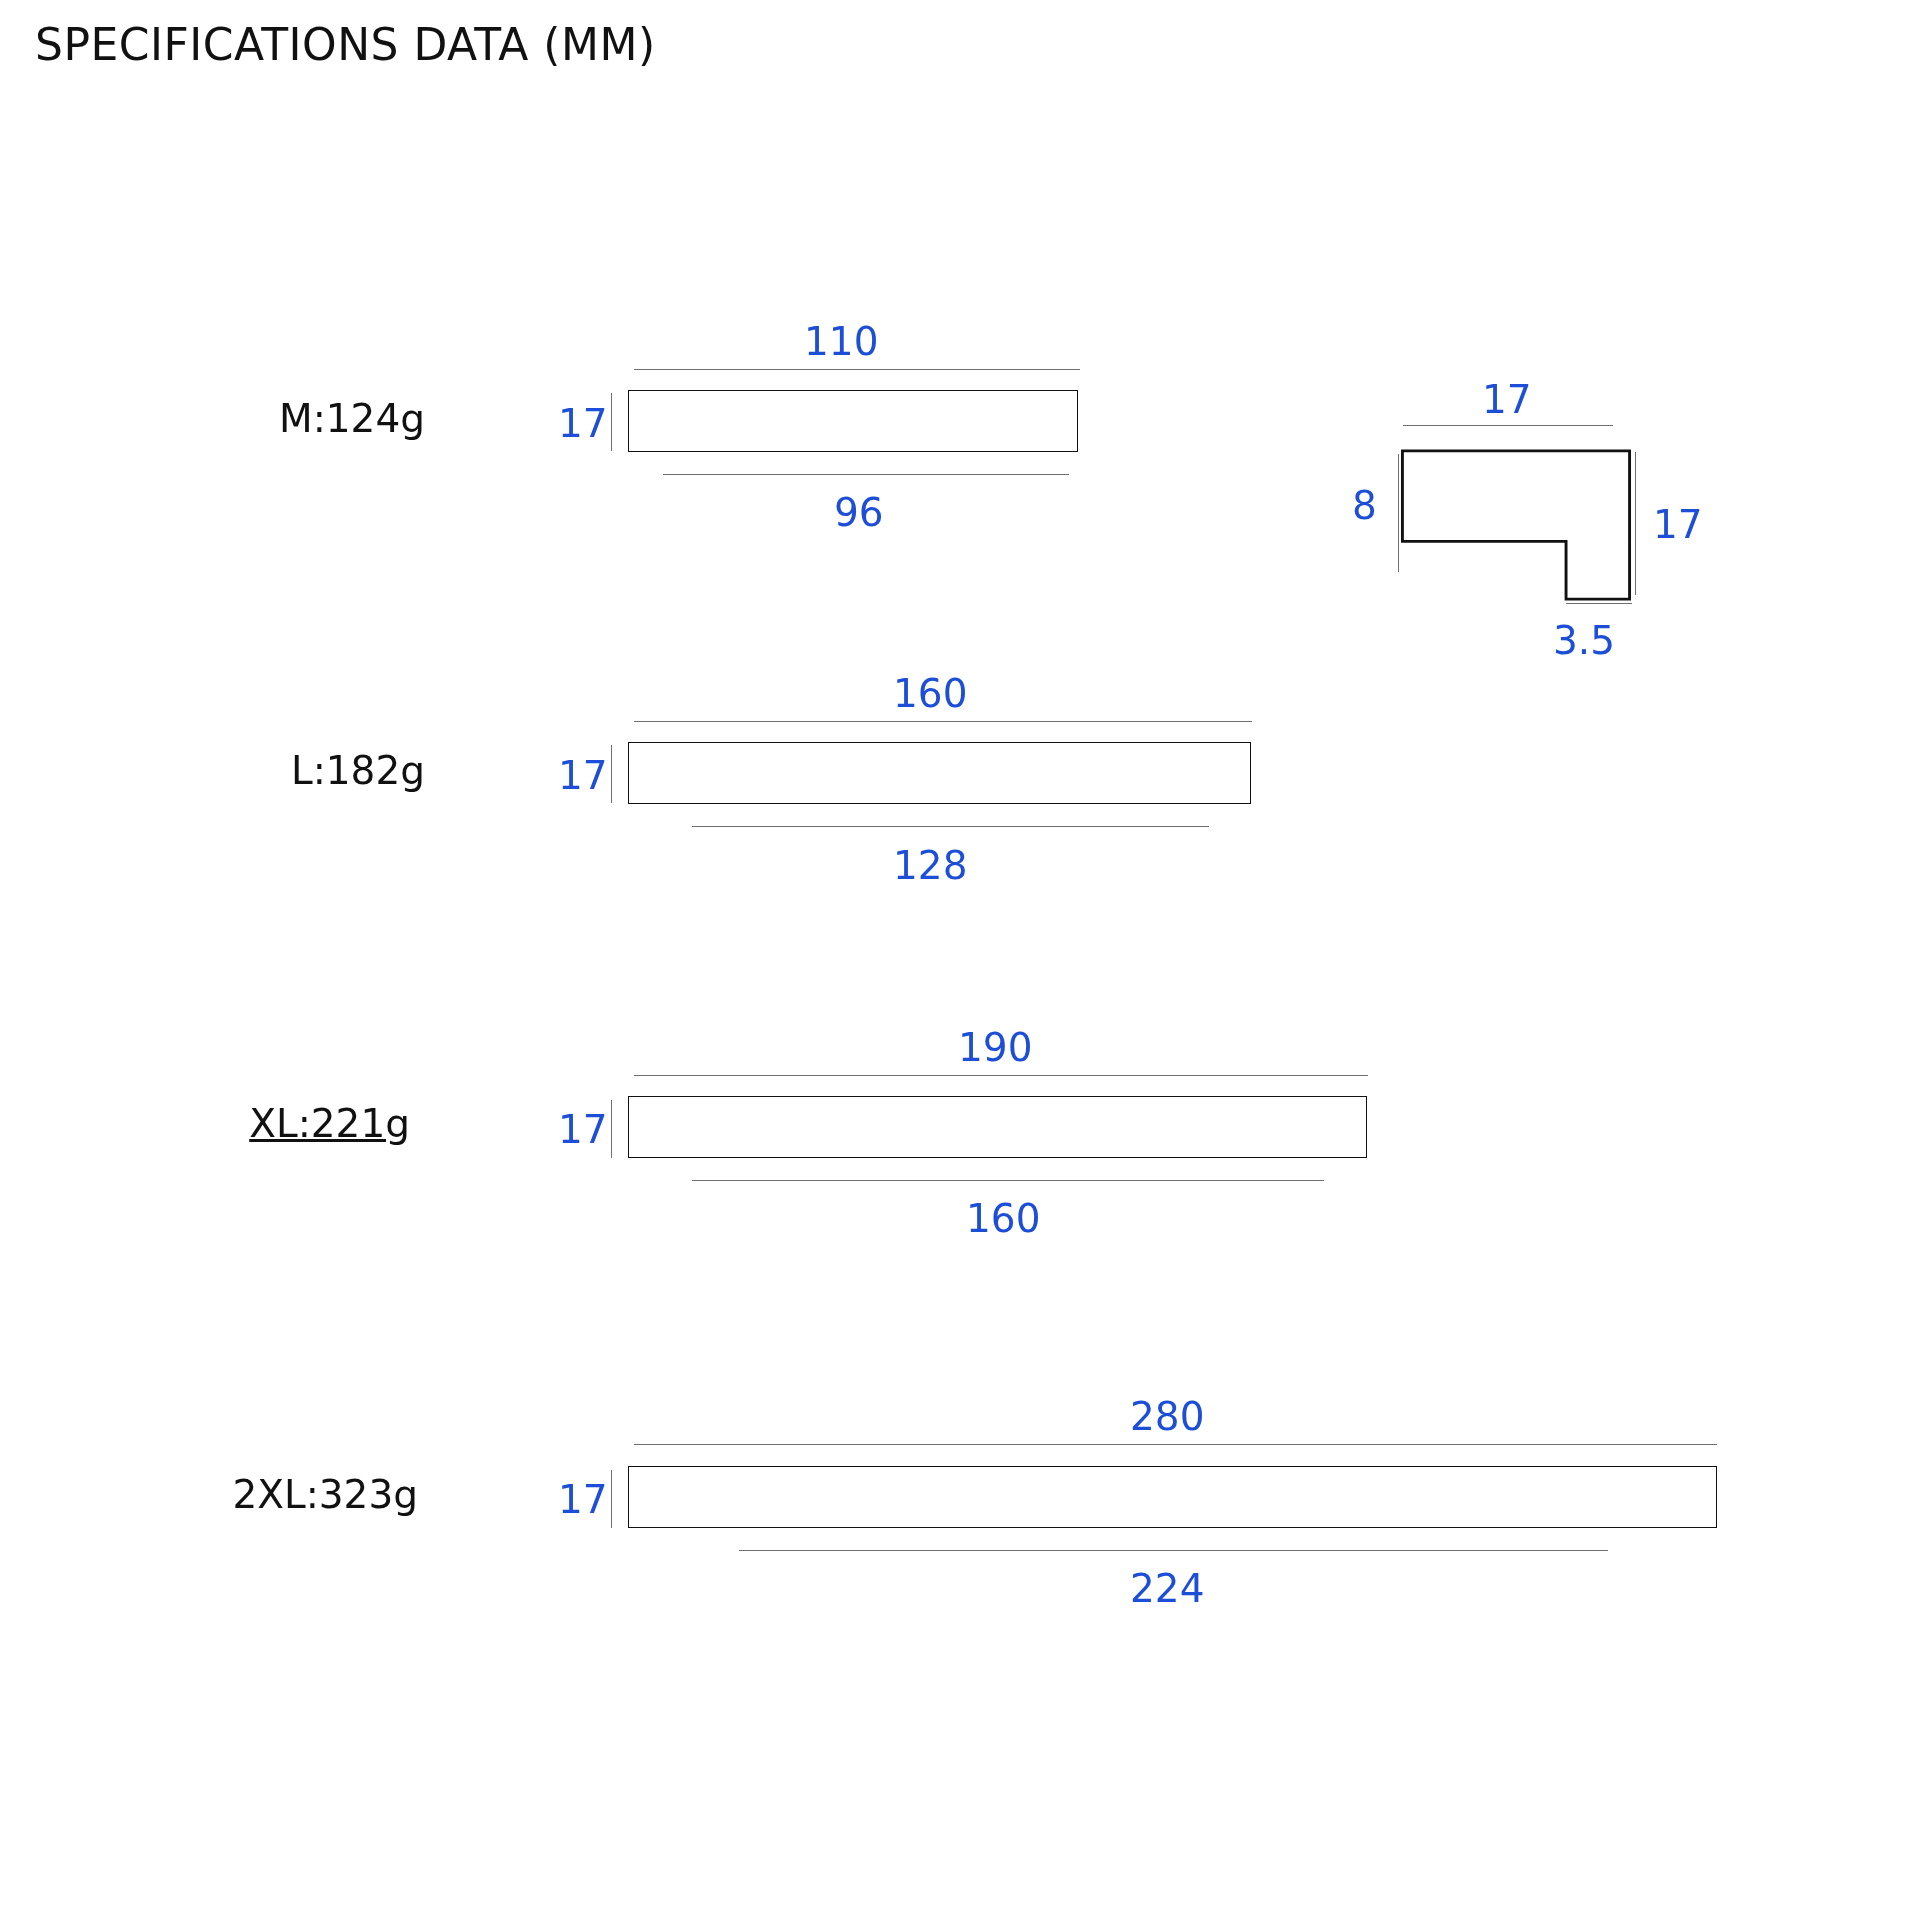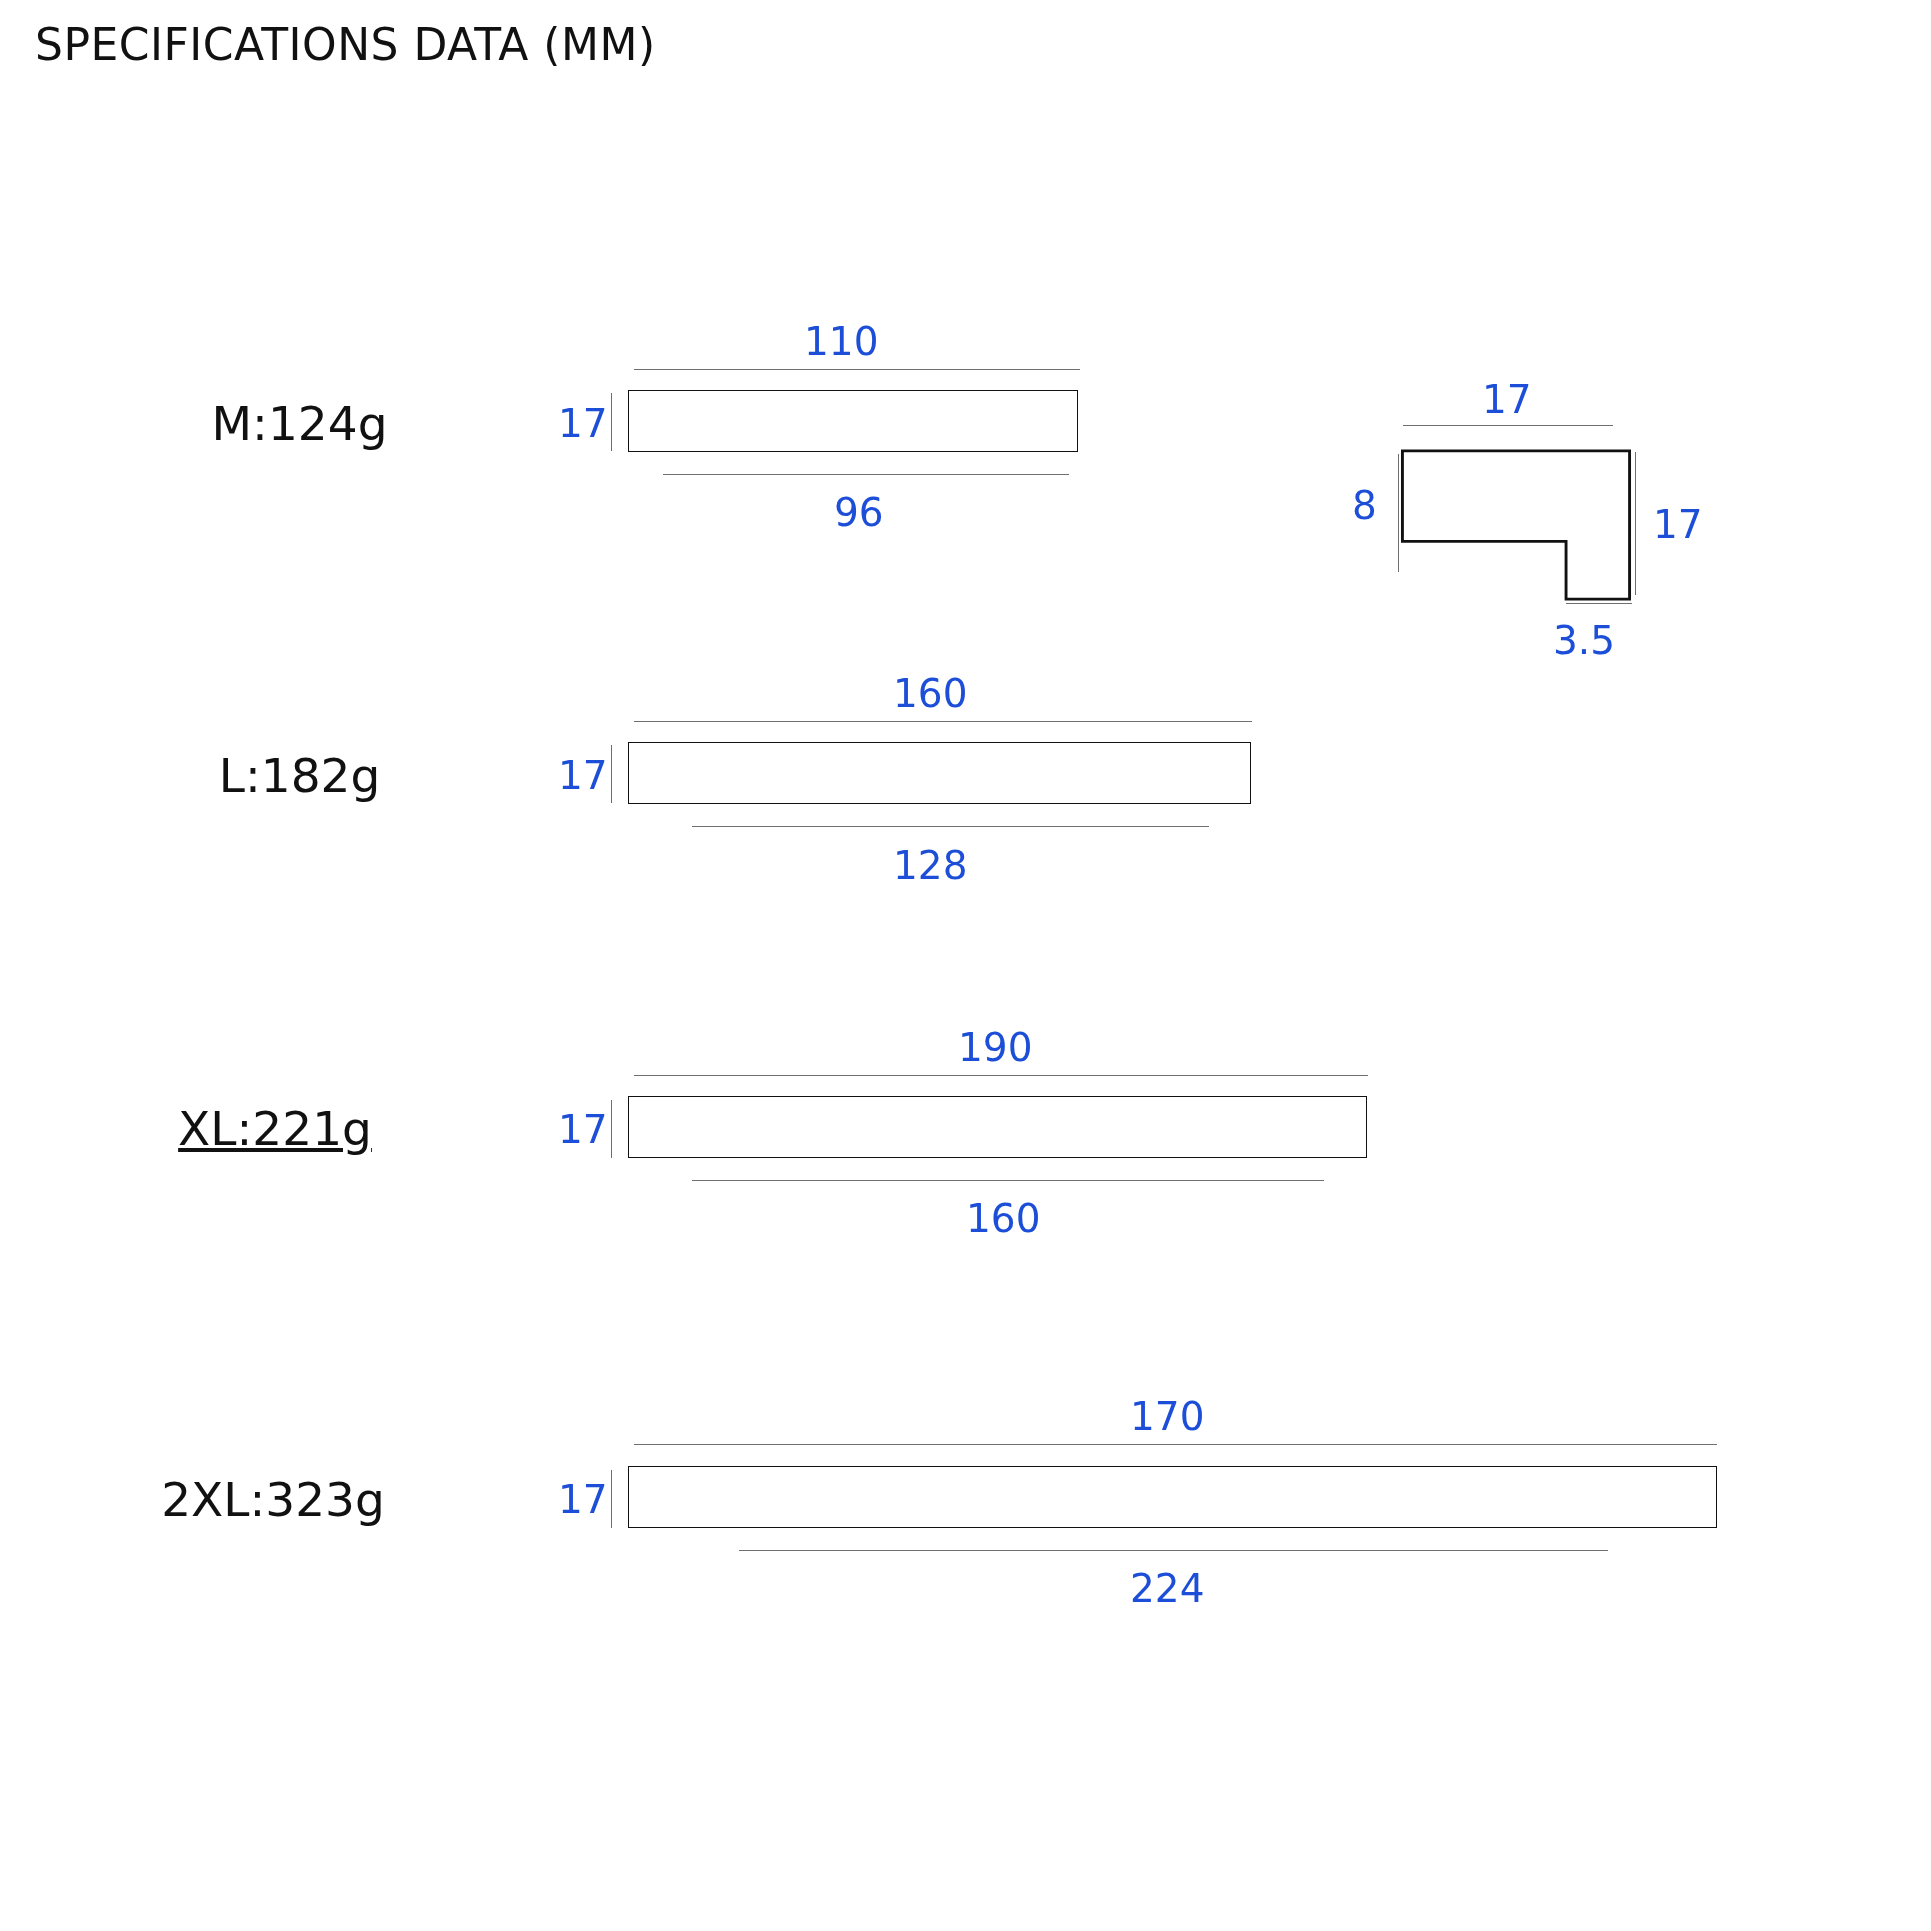--- a/index.html
+++ b/index.html
@@ -26,24 +26,24 @@
     position: absolute;
     left: 35px;
     top: 19.3px;
     font-size: 44px;
     letter-spacing: 0.5px;
     color: #111111;
     white-space: nowrap;
   }
   .row-label {
     position: absolute;
-    font-size: 47px;
+    font-size: 39px;
     color: #111111;
     white-space: nowrap;
-    text-align: center;
+    text-align: right;
   }
   .dim-text {
     position: absolute;
     font-size: 39px;
     color: #1d4ed8;
     white-space: nowrap;
   }
   .bar {
     position: absolute;
     border: 1.9px solid #111111;
@@ -125,21 +125,21 @@
 
   <div class="hline" style="left:692px; top:1180px; width:632px;"></div>
   <div class="dim-text" style="left:966px; top:1196px;">160</div>
 
   <div class="row-label" style="left:128px; top:1472px; width:290px;">2XL:323g</div>
 
   <div class="dim-text" style="left:558px; top:1477px;">17</div>
   <div class="vline" style="left:611px; top:1470px; height:58px;"></div>
 
   <div class="hline" style="left:634px; top:1444px; width:1083px;"></div>
-  <div class="dim-text" style="left:1130px; top:1394px;">170</div>
+  <div class="dim-text" style="left:1130px; top:1394px;">280</div>
 
   <div class="bar" style="left:628px; top:1466px; width:1089px; height:62px;"></div>
 
   <div class="hline" style="left:739px; top:1550px; width:869px;"></div>
   <div class="dim-text" style="left:1130px; top:1566px;">224</div>
 
 </div>
 
 
 </body></html>

